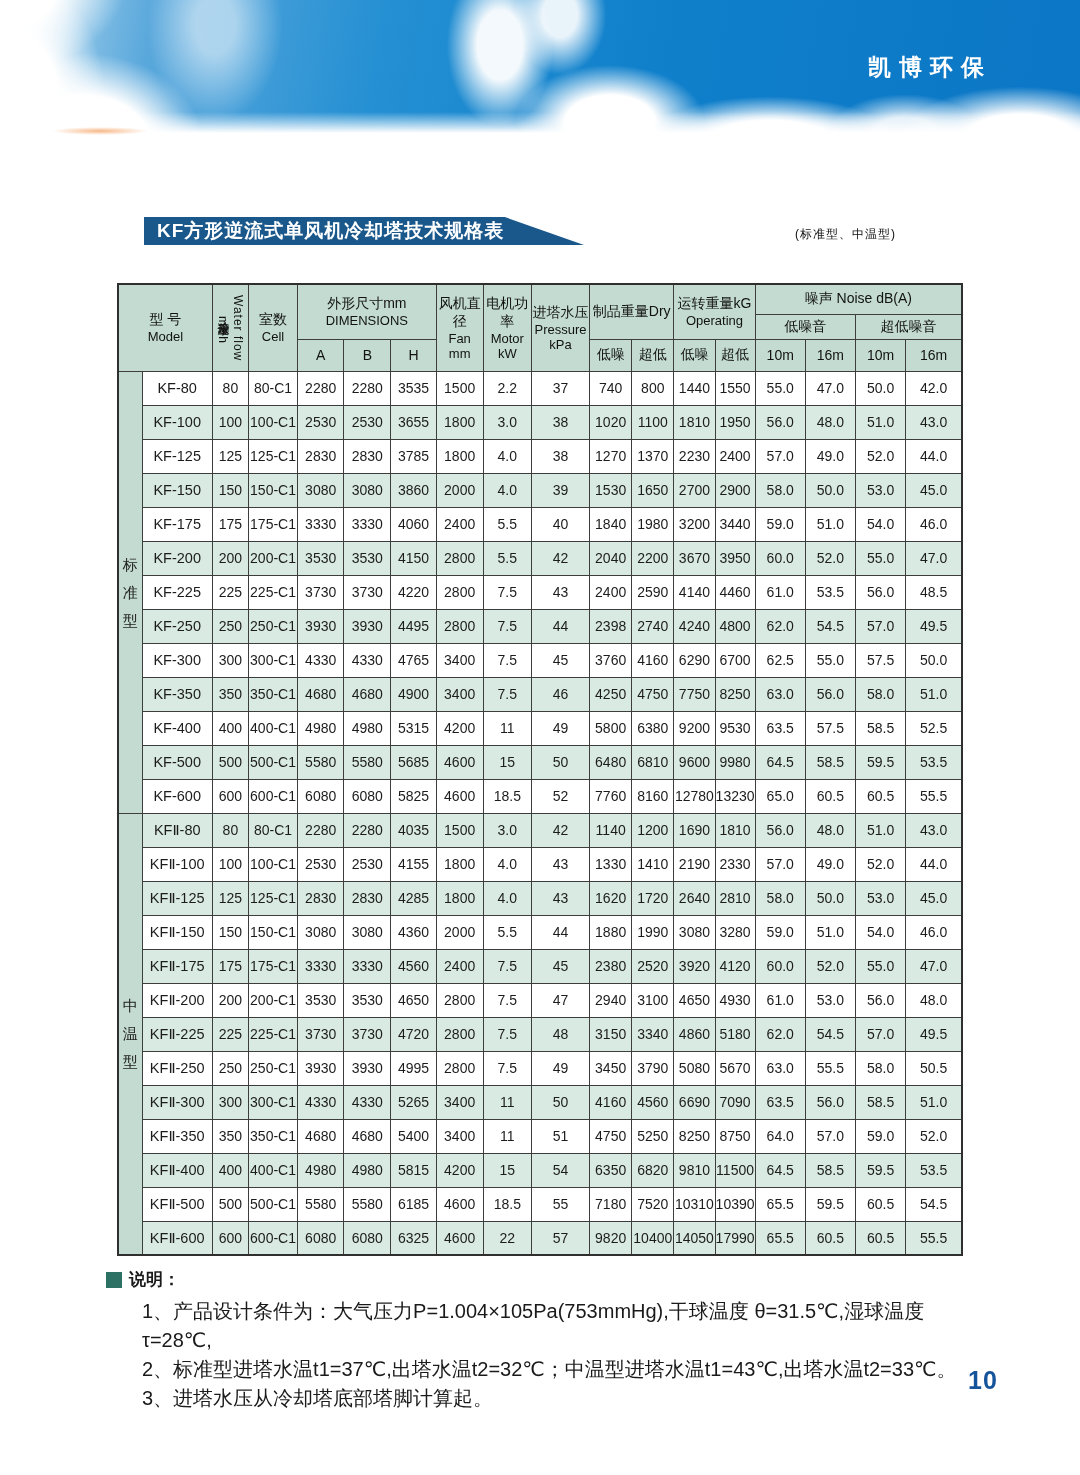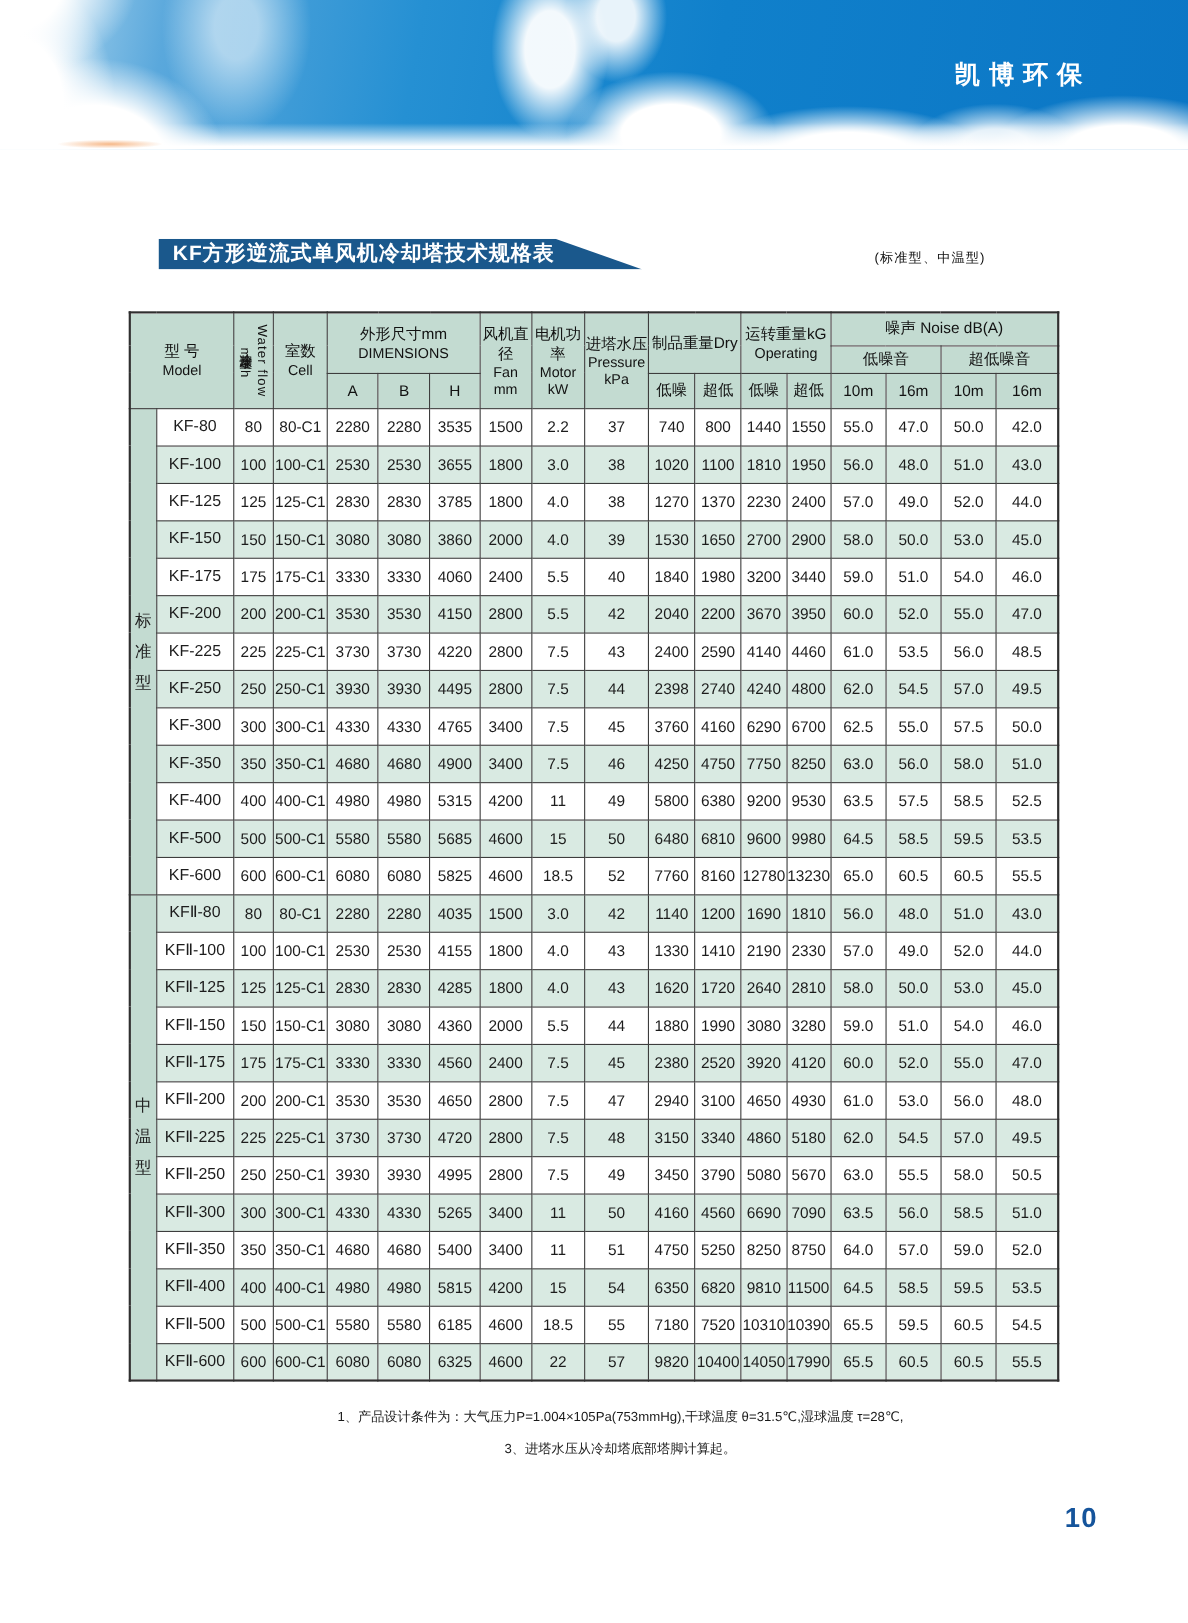--- a/index.html
+++ b/index.html
@@ -65,21 +65,21 @@
     background:#c3dbd1 !important; font-size:15px; color:#222;
   }
   .type-cell span { display:block; line-height:17px; margin:11px 0; }
   .vflow { display:flex; flex-direction:row; align-items:center; justify-content:center; gap:2px; }
   .vcol { writing-mode:vertical-rl; text-orientation:mixed; font-size:12px; letter-spacing:1px; line-height:13px; }
 
   
   .notes { position:absolute; top:1268px; left:106px; width:880px; color:#1a1a1a; }
   .note-head { display:flex; align-items:center; gap:7px; font-size:17px; font-weight:bold; }
   .note-square { width:16px; height:16px; background:#2c7163; }
-  .note-items { margin-left:36px; margin-top:6px; font-size:12px; line-height:29px;text-align:center; }
+  .note-items { margin-left:36px; margin-top:6px; font-size:20px; line-height:29px; }
 
   
   .page-number {
     position:absolute; top:1366px; left:968px;
     font-size:25px; font-weight:bold; color:#15549b; letter-spacing:1px;
   }
 </style>
 </head>
 <body>
 
@@ -674,21 +674,26 @@
           <td>17990</td>
           <td>65.5</td>
           <td>60.5</td>
           <td>60.5</td>
           <td>55.5</td>
         </tr>
       </tbody>
   </table>
 
   <div class="notes">
+    <div class="note-head">
+      <span class="note-square"></span>
+      <span>说明：</span>
+    </div>
     <div class="note-items">
         <div>1、产品设计条件为：大气压力P=1.004×105Pa(753mmHg),干球温度 θ=31.5℃,湿球温度 τ=28℃,</div>
+        <div>2、标准型进塔水温t1=37℃,出塔水温t2=32℃；中温型进塔水温t1=43℃,出塔水温t2=33℃。</div>
         <div>3、进塔水压从冷却塔底部塔脚计算起。</div>
       </div>
   </div>
 
   <div class="page-number">10</div>
 
 </div>
 
 </body></html>

